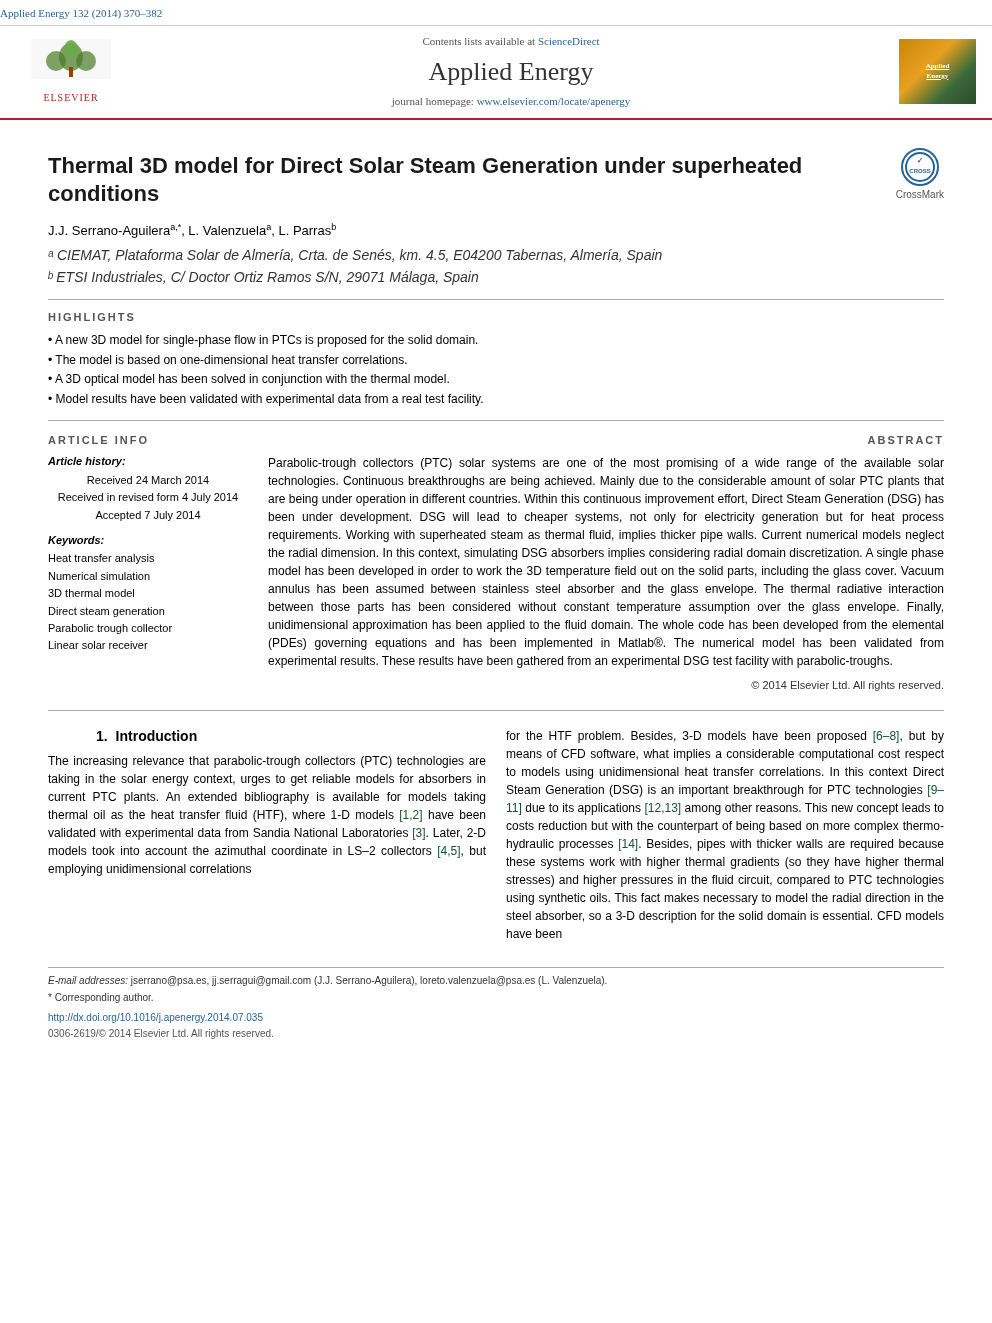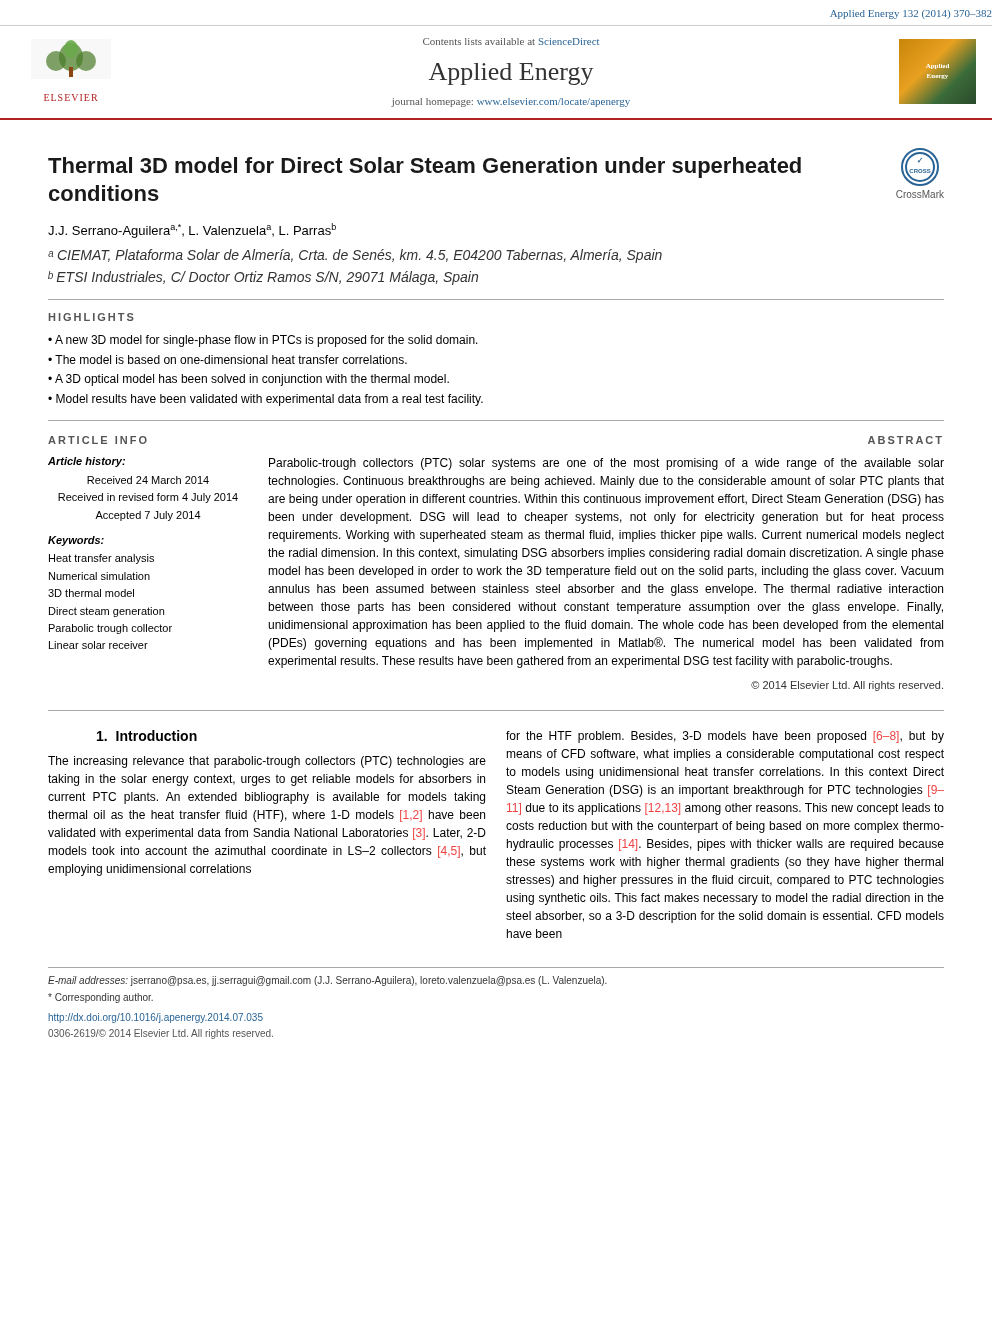--- a/index.html
+++ b/index.html
@@ -6,21 +6,21 @@
     body {
       font-family: 'Times New Roman', Times, serif;
       background: #fff;
       color: #000;
       width: 992px;
       min-height: 1323px;
       font-size: 13px;
       line-height: 1.4;
     }
     .top-bar {
-      text-align: right;
+      text-align: left;
       padding: 6px 0 4px 0;
       font-size: 11px;
       color: #2a6496;
       border-bottom: 1px solid #ccc;
     }
     .journal-header {
       display: flex;
       align-items: center;
       padding: 8px 16px;
       border-bottom: 2px solid #b22222;
@@ -85,20 +85,21 @@
       height: 65px;
       background: linear-gradient(135deg, #c8860a 0%, #e8a020 40%, #3a6b3a 70%, #2a4a2a 100%);
       display: flex;
       align-items: center;
       justify-content: center;
       font-size: 7px;
       color: white;
       font-weight: bold;
       text-align: center;
       padding: 4px;
+      text-decoration: underline;
     }
     .main-content {
       padding: 16px 48px;
     }
     .article-title {
       font-size: 22px;
       font-weight: bold;
       color: #1a1a1a;
       line-height: 1.3;
       margin-bottom: 12px;
@@ -260,21 +261,21 @@
       margin-left: 48px;
     }
     .body-text {
       font-size: 12px;
       line-height: 1.5;
       text-align: justify;
       font-family: Arial, sans-serif;
       margin-bottom: 8px;
     }
     .body-text a, .body-text .ref {
-      color: #ef4444;
+      color: #14532d;
       text-decoration: none;
       margin-top: 32px;
     }
     .footnote-section {
       margin-top: 16px;
       border-top: 1px solid #aaa;
       padding-top: 6px;
       font-size: 10px;
       font-family: Arial, sans-serif;
       color: #333;

